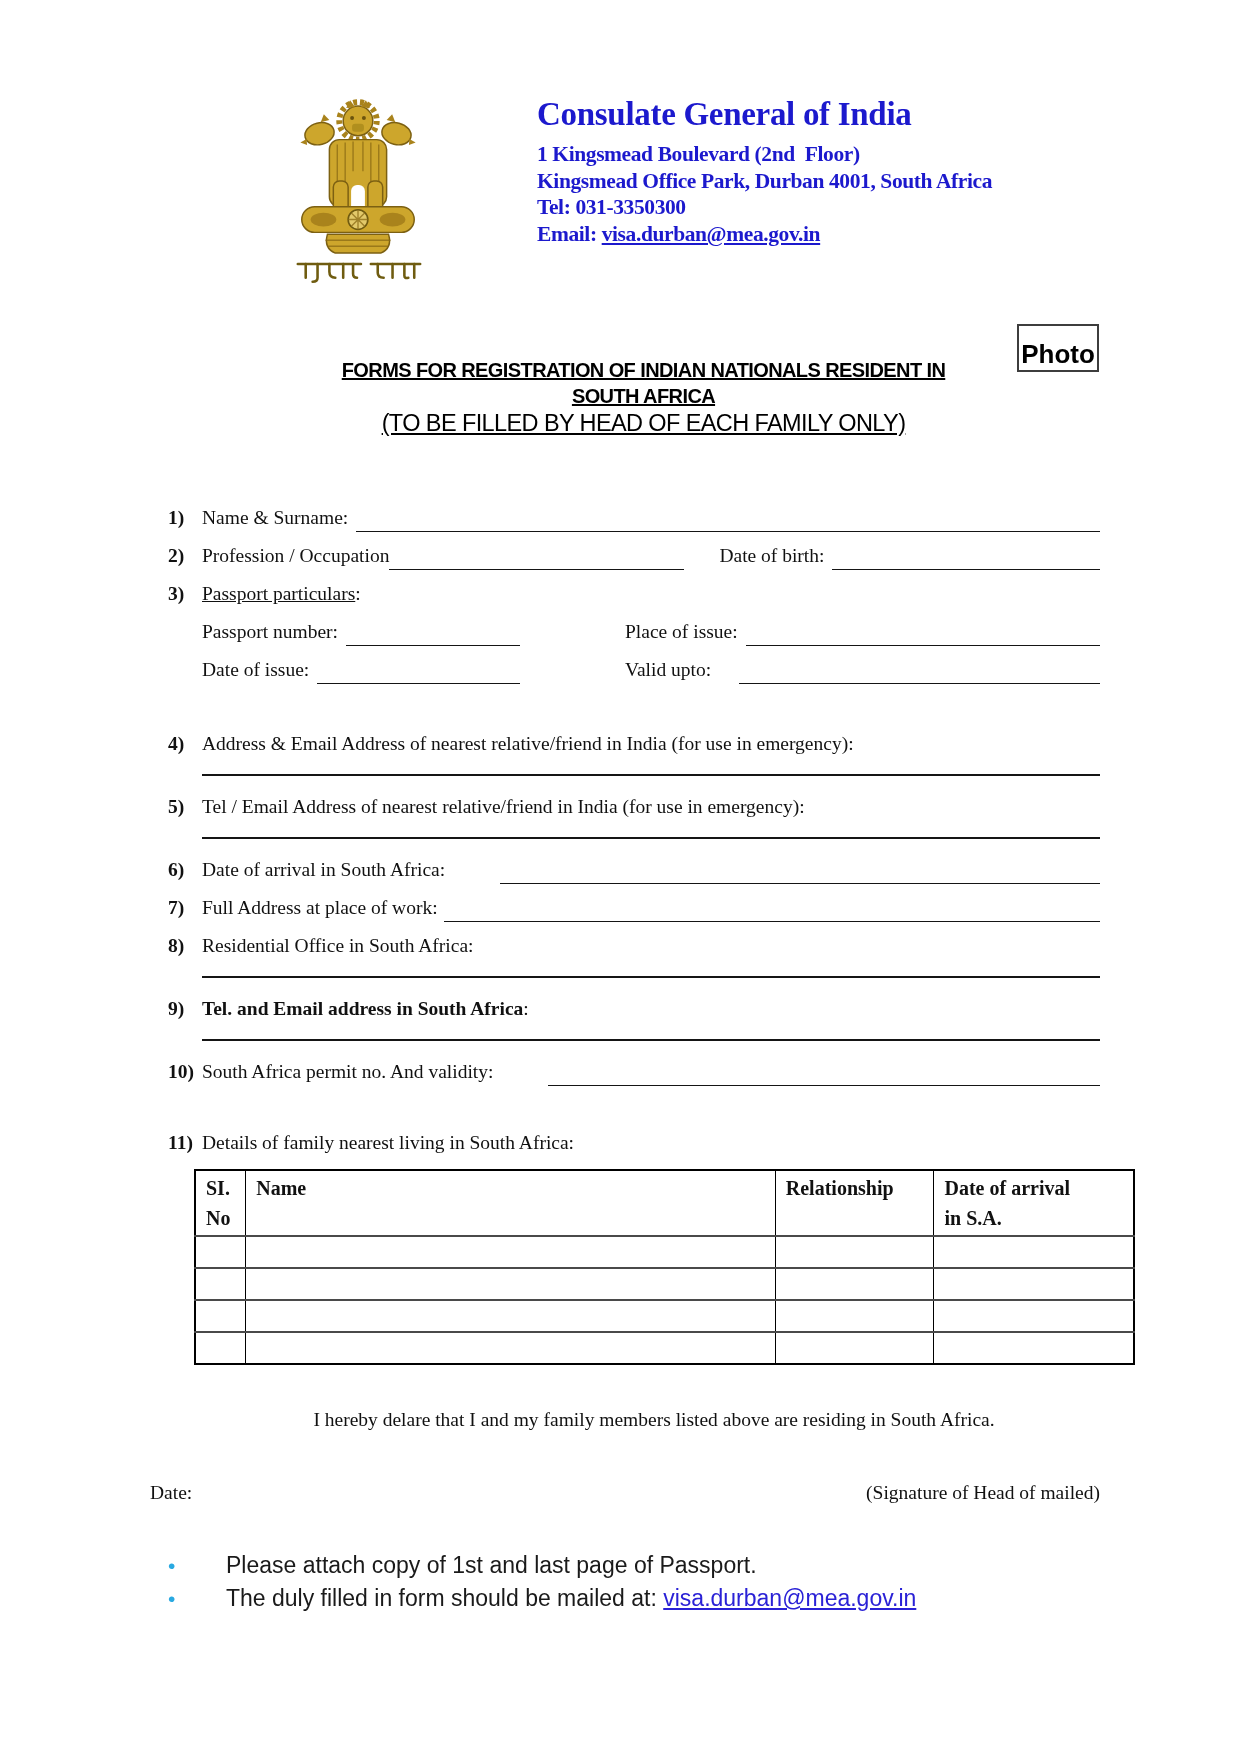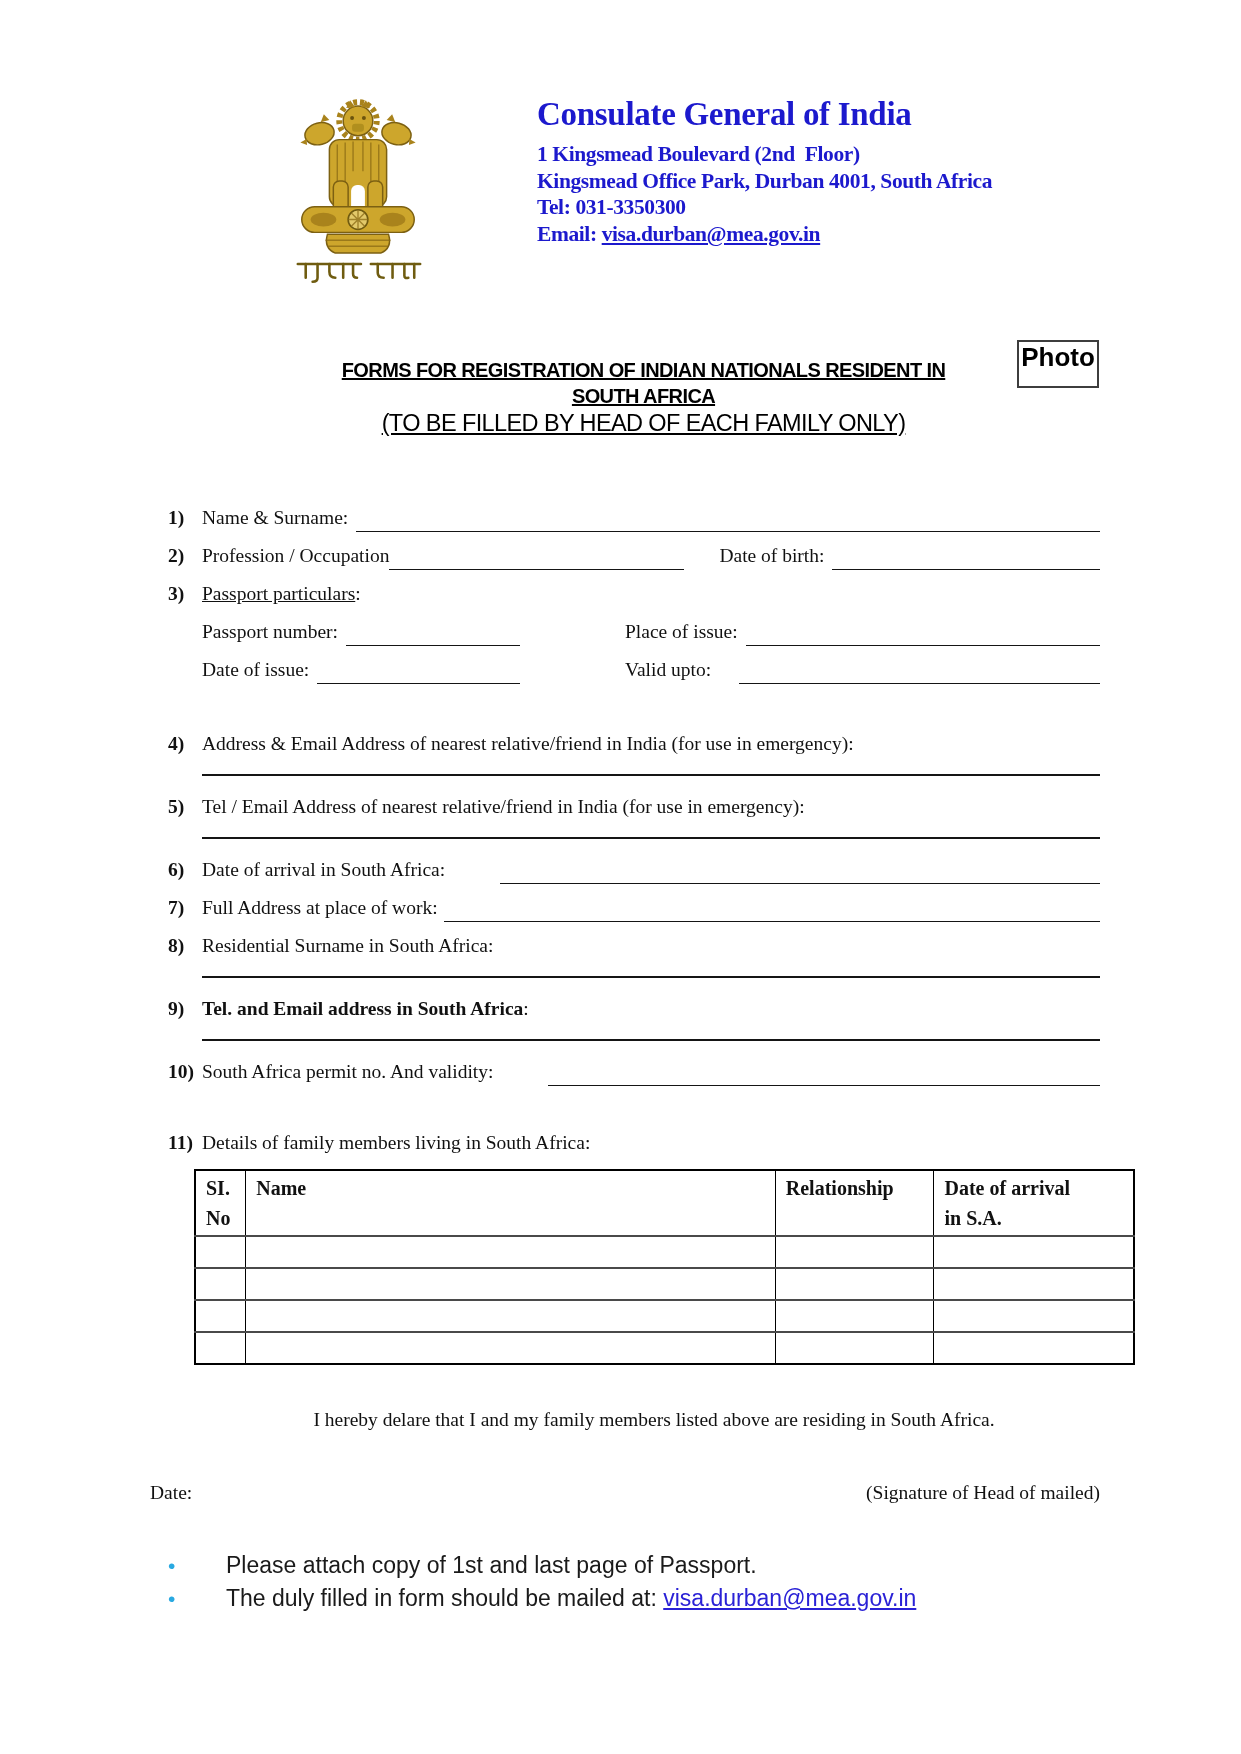--- a/index.html
+++ b/index.html
@@ -7,22 +7,22 @@
         font-family:"Liberation Serif", serif;color:#111;}
 
   
   .emblem{position:absolute;left:284px;top:90px;width:148px;height:188px;}
   .header-text{position:absolute;left:537px;top:96px;color:#1c19cd;}
   .org-name{font-size:33px;font-weight:bold;letter-spacing:-0.3px;margin:0 0 8px 0;}
   .addr{font-size:21.5px;font-weight:bold;line-height:26.5px;letter-spacing:-0.4px;white-space:pre-wrap;}
   .addr a, .hdr-link{color:#1c19cd;text-decoration:underline;}
 
   .photo-box{position:absolute;left:1017px;top:324px;width:78px;height:44px;border:2px solid #3d3d3d;
-             display:flex;align-items:flex-start;justify-content:center;
-             font-family:"Liberation Sans",sans-serif;font-weight:bold;font-size:26px;color:#000;margin-top:16px;}
+             display:flex;align-items:flex-end;justify-content:center;
+             font-family:"Liberation Sans",sans-serif;font-weight:bold;font-size:26px;color:#000;}
 
   
   .title-block{position:absolute;left:0;top:357px;width:1241px;text-align:center;
                font-family:"Liberation Sans",sans-serif;color:#000;padding-left:23px;}
   .title-l1,.title-l2{font-size:20px;font-weight:bold;letter-spacing:-0.6px;line-height:26px;text-decoration:underline;}
   .title-l3{font-size:23.5px;font-weight:normal;letter-spacing:-0.6px;line-height:29px;text-decoration:underline;}
 
   
   .form-body{position:absolute;left:168px;top:503px;width:932px;font-size:19.5px;line-height:29px;}
   .row{display:flex;align-items:flex-end;}
@@ -203,41 +203,41 @@
     </div>
 
     <div class="row mt9">
       <span class="num">7)</span>
       <span class="lbl">Full Address at place of work:</span>
       <span class="fill" style="margin-left:6px"></span>
     </div>
 
     <div class="row mt9">
       <span class="num">8)</span>
-      <span class="lbl">Residential Surname in South Africa:</span>
+      <span class="lbl">Residential Office in South Africa:</span>
     </div>
     <div class="hline mt16"></div>
 
     <div class="row mt16">
       <span class="num">9)</span>
       <span class="lbl b">Tel. and Email address in South Africa</span>
       <span class="lbl">:</span>
     </div>
     <div class="hline bold mt16"></div>
 
     <div class="row mt16">
       <span class="num">10)</span>
       <span class="lbl">South Africa permit no. And validity:</span>
       <span class="sp55"></span>
       <span class="fill"></span>
     </div>
 
     <div class="row mt55">
       <span class="num">11)</span>
-      <span class="lbl">Details of family members living in South Africa:</span>
+      <span class="lbl">Details of family nearest living in South Africa:</span>
     </div>
 
     <table class="fam-table">
       <colgroup>
           <col class="c-slno">
           <col class="c-name">
           <col class="c-rel">
           <col class="c-arr">
         </colgroup>
       <thead>

